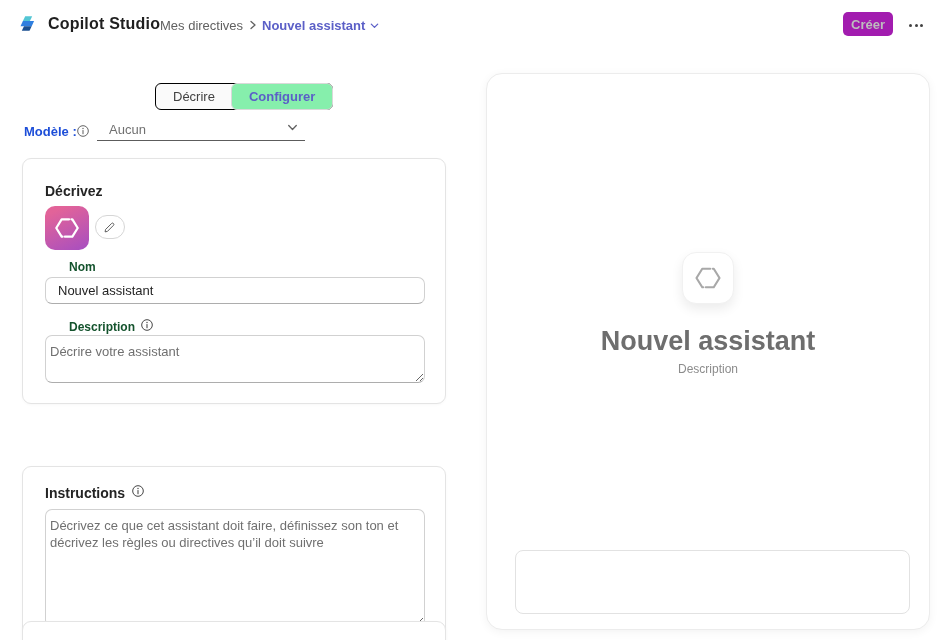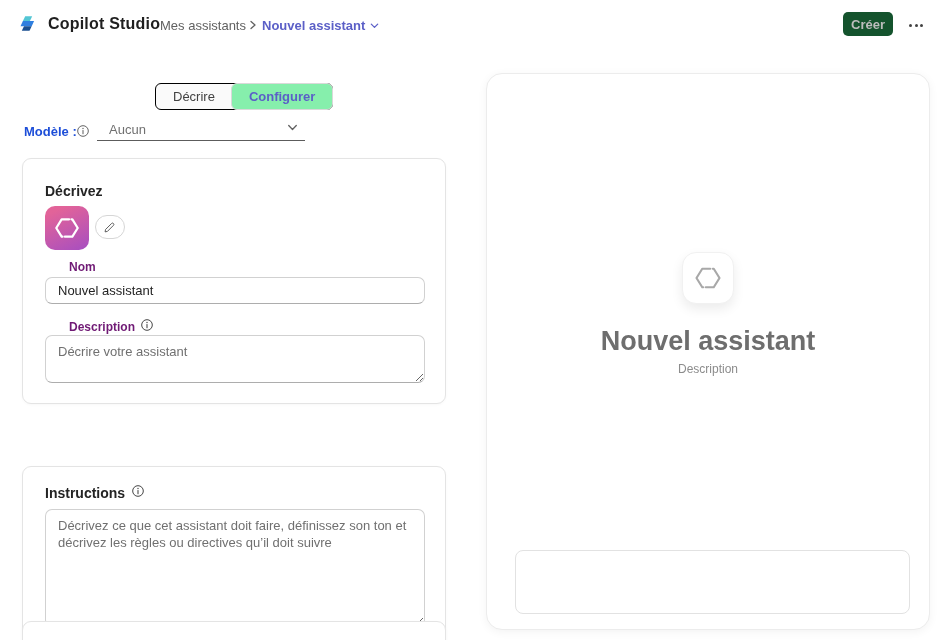--- a/index.html
+++ b/index.html
@@ -17,21 +17,21 @@
   }
   
   .header{position:absolute;left:0;top:0;width:945px;height:50px;background:#fff;}
   .logo{position:absolute;left:16px;top:13px;width:24px;height:24px;}
   .app-title{position:absolute;left:48px;top:15px;font-size:16px;font-weight:700;color:#1f1f1f;letter-spacing:.2px;}
   .crumb-parent{position:absolute;left:160px;top:18px;font-size:13px;color:#616161;}
   .crumb-sep{position:absolute;left:247px;top:18px;width:12px;height:14px;color:#616161;}
   .crumb-current{position:absolute;left:262px;top:18px;font-size:13px;font-weight:700;color:var(--accent);display:flex;align-items:center;gap:4px;cursor:pointer;}
   .create-btn{
     position:absolute;left:843px;top:12px;width:50px;height:24px;
-    background:#14532d;border:none;border-radius:5px;
+    background:#a21caf;border:none;border-radius:5px;
     font-family:inherit;font-size:13px;color:#bdbdbd;font-weight:600;
   }
   .more-btn{position:absolute;left:903px;top:16px;width:26px;height:18px;display:flex;align-items:center;justify-content:center;gap:2.5px;cursor:pointer;}
   .more-btn i{width:3px;height:3px;border-radius:50%;background:#424242;display:block;}
   
   .tabs{
     position:absolute;left:155px;top:83px;height:27px;
     display:flex;align-items:stretch;
     background:#fafafa;border:1px solid #000000;border-radius:6px;
   }
@@ -63,31 +63,31 @@
   .avatar{
     position:absolute;left:22px;top:47px;width:44px;height:44px;border-radius:10px;
     background:linear-gradient(155deg,var(--avatar-from) 15%,var(--avatar-to) 100%);
     display:flex;align-items:center;justify-content:center;
   }
   .edit-btn{
     position:absolute;left:72px;top:56px;width:30px;height:24px;
     background:#fff;border:1px solid #d6d6d6;border-radius:12px;
     display:flex;align-items:center;justify-content:center;cursor:pointer;
   }
-  .field-label{position:absolute;font-size:12px;font-weight:700;color:#701a75;display:flex;align-items:center;gap:5px;padding-left:24px;}
+  .field-label{position:absolute;font-size:12px;font-weight:700;color:#14532d;display:flex;align-items:center;gap:5px;padding-left:24px;}
   .lbl-nom{left:22px;top:101px;}
   .lbl-desc{left:22px;top:159px;}
   .txt-input{
     position:absolute;left:22px;width:380px;
     font-family:inherit;font-size:13px;color:#242424;
     border:1px solid #d1d1d1;border-bottom-color:#adadad;border-radius:7px;
     padding:0 12px;outline:none;background:#fff;
   }
   .inp-nom{top:118px;height:27px;}
-  textarea.txt-input{resize:vertical;padding:7px 12px;line-height:17px;}
+  textarea.txt-input{resize:vertical;padding:7px 4px;line-height:17px;}
   .ta-desc{top:176px;height:48px;}
   .instr-title{position:absolute;left:22px;top:17px;display:flex;align-items:center;gap:6px;}
   .ta-instr{top:42px;height:118px;}
   .txt-input::placeholder{color:#707070;opacity:1;}
   
   .info-ic{width:14px;height:14px;display:inline-block;cursor:pointer;}
   
   .panel{
     position:absolute;left:486px;top:73px;width:444px;height:557px;
     background:#fff;border:1px solid #ececec;border-radius:16px;
@@ -111,21 +111,21 @@
 
 <div class="header">
   <span class="logo">
     <svg width="24" height="24" viewBox="0 0 24 24">
       <path d="M9.2 3.2 h7 l-2.3 4.8 H6.9 Z" fill="#53c6d4"></path>
       <path d="M6.9 8 h11.2 l-2.4 5.2 H4.5 Z" fill="#2f7fe0"></path>
       <path d="M8 13.2 h7.7 l-2.2 4.6 H5.8 Z" fill="#1a4f90"></path>
     </svg>
   </span>
   <span class="app-title">Copilot Studio</span>
-  <span class="crumb-parent">Mes assistants</span>
+  <span class="crumb-parent">Mes directives</span>
   <span class="crumb-sep">
     <svg width="12" height="14" viewBox="0 0 12 14">
         <path d="M4 3.5 l4 3.5 -4 3.5" fill="none" stroke="#616161" stroke-width="1.3" stroke-linecap="round" stroke-linejoin="round"></path>
       </svg>
   </span>
   <span class="crumb-current">
     <span>Nouvel assistant</span>
     <svg width="11" height="11" viewBox="0 0 12 12">
         <path d="M2.5 4.5 l3.5 3.5 3.5-3.5" fill="none" stroke="#5b5fc7" stroke-width="1.4" stroke-linecap="round" stroke-linejoin="round"></path>
       </svg>

